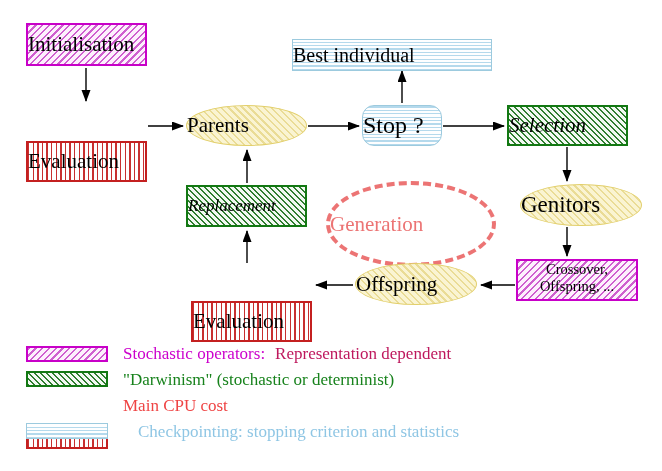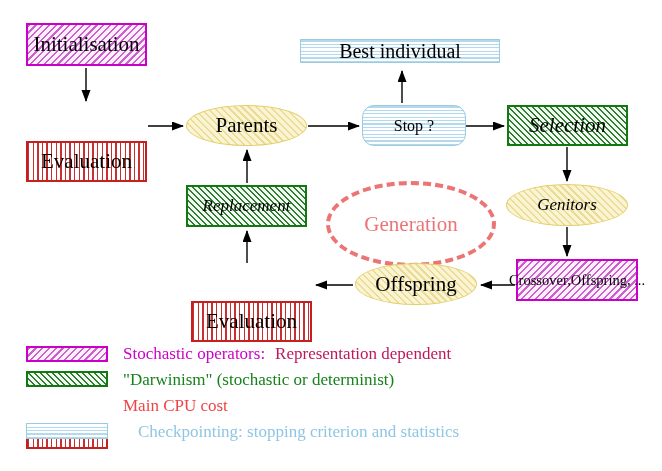--- a/index.html
+++ b/index.html
@@ -5,21 +5,21 @@
   html,body { margin:0; padding:0; background:#ffffff; }
   #canvas {
     position: relative;
     width: 662px; height: 471px;
     background: #ffffff;
     font-family: "Liberation Serif", "DejaVu Serif", serif;
     overflow: hidden;
   }
   .node {
     position: absolute;
-    display: flex; align-items: center; justify-content: center;
+    display: flex; align-items: center; 
     box-sizing: border-box;
     color: #000;
     text-align: center;
   }
   .lbl { white-space: nowrap; }
 
   
   .hatch-magenta {
     border: 2px solid #c800c8;
     background: repeating-linear-gradient(135deg, #cf5fcf 0 1.6px, #fdf0fd 1.6px 4.8px);
@@ -41,32 +41,32 @@
   .ellipse-yellow {
     border: 1.5px solid #e2cf6b;
     border-radius: 50%;
     background: repeating-linear-gradient(45deg, #eadc96 0 1.6px, #faf4d2 1.6px 5px);
   }
 
   
   #n-initialisation { left:26px;  top:23px;  width:121px; height:43px; font-size:21px; }
   #n-evaluation-top { left:26px;  top:105px; width:121px; height:41px; font-size:21px; }
   #n-parents        { left:186px; top:105px; width:121px; height:41px; font-size:21px; }
-  #n-best           { left:292px; top:39px;  width:200px; height:24px; font-size:20px;margin-left:8px; }
-  #n-stop           { left:362px; top:105px; width:104px;  height:41px; font-size:16px; border-radius:12px; }
+  #n-best           { left:292px; top:39px;  width:200px; height:32px; font-size:20px; }
+  #n-stop           { left:362px; top:105px; width:80px;  height:41px; font-size:24px; border-radius:12px; }
   #n-selection      { left:507px; top:105px; width:121px; height:41px; font-size:21px; }
-  #n-genitors       { left:506px; top:184px; width:122px; height:42px; font-size:17px;font-style:italic; }
+  #n-genitors       { left:520px; top:184px; width:122px; height:42px; font-size:23px; }
   #n-generation     { left:326px; top:181px; width:170px; height:86px;
                       border:4px dashed #ec7474; border-radius:50%;
                       color:#ec7474; font-size:21px; background:transparent; }
   #n-replacement    { left:186px; top:185px; width:121px; height:42px; font-size:17px; }
   #n-evaluation-bot { left:191px; top:265px; width:121px; height:41px; font-size:21px; }
   #n-offspring      { left:355px; top:263px; width:122px; height:42px; font-size:21px; }
   #n-crossover      { left:516px; top:259px; width:122px; height:42px; font-size:14.5px;
-                      flex-direction:row; line-height:17px; }
+                      flex-direction:column; line-height:17px; }
 
   #arrow-layer { position:absolute; left:0; top:0; width:662px; height:471px; pointer-events:none; }
 
   
   .swatch { position:absolute; width:82px; height:16px; box-sizing:border-box; }
   #sw-1 { left:26px; top:346px; }
   #sw-2 { left:26px; top:371px; }
   #sw-3 { left:26px; top:397px; }
   #sw-4 { left:26px; top:423px; border-width:1.5px; }
   .legend-text { position:absolute; left:123px; font-size:17px; line-height:20px; white-space:nowrap; }

